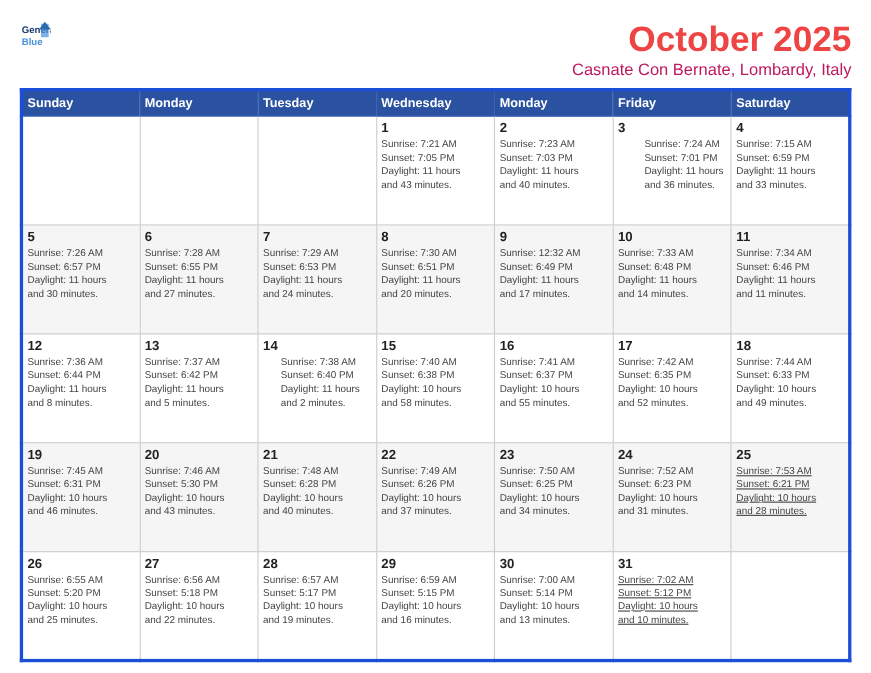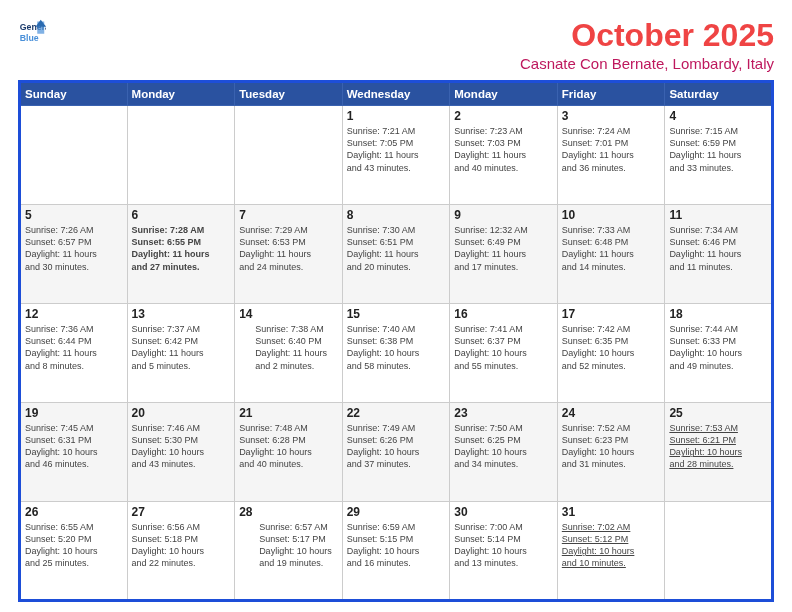--- a/index.html
+++ b/index.html
@@ -133,21 +133,21 @@
           </td>
           <td>
             <div class="day-number">2</div>
             <div class="day-info" style="white-space: pre-line;">Sunrise: 7:23 AM
 Sunset: 7:03 PM
 Daylight: 11 hours
 and 40 minutes.</div>
           </td>
           <td>
             <div class="day-number">3</div>
-            <div class="day-info" style="white-space: pre-line;">Sunrise: 7:24 AM
+            <div class="day-info" style="white-space: pre-line; margin-left: 24px;">Sunrise: 7:24 AM
 Sunset: 7:01 PM
 Daylight: 11 hours
 and 36 minutes.</div>
           </td>
           <td>
             <div class="day-number">4</div>
             <div class="day-info" style="white-space: pre-line;">Sunrise: 7:15 AM
 Sunset: 6:59 PM
 Daylight: 11 hours
 and 33 minutes.</div>
@@ -156,21 +156,21 @@
         <tr class="row-alt">
           <td>
             <div class="day-number">5</div>
             <div class="day-info" style="white-space: pre-line;">Sunrise: 7:26 AM
 Sunset: 6:57 PM
 Daylight: 11 hours
 and 30 minutes.</div>
           </td>
           <td>
             <div class="day-number">6</div>
-            <div class="day-info" style="white-space: pre-line; font-weight: bold;">Sunrise: 7:28 AM
+            <div class="day-info" style="white-space: pre-line;">Sunrise: 7:28 AM
 Sunset: 6:55 PM
 Daylight: 11 hours
 and 27 minutes.</div>
           </td>
           <td>
             <div class="day-number">7</div>
             <div class="day-info" style="white-space: pre-line;">Sunrise: 7:29 AM
 Sunset: 6:53 PM
 Daylight: 11 hours
 and 24 minutes.</div>
@@ -316,21 +316,21 @@
           </td>
           <td>
             <div class="day-number">27</div>
             <div class="day-info" style="white-space: pre-line;">Sunrise: 6:56 AM
 Sunset: 5:18 PM
 Daylight: 10 hours
 and 22 minutes.</div>
           </td>
           <td>
             <div class="day-number">28</div>
-            <div class="day-info" style="white-space: pre-line; margin-left: 20px;">Sunrise: 6:57 AM
+            <div class="day-info" style="white-space: pre-line;">Sunrise: 6:57 AM
 Sunset: 5:17 PM
 Daylight: 10 hours
 and 19 minutes.</div>
           </td>
           <td>
             <div class="day-number">29</div>
             <div class="day-info" style="white-space: pre-line;">Sunrise: 6:59 AM
 Sunset: 5:15 PM
 Daylight: 10 hours
 and 16 minutes.</div>

